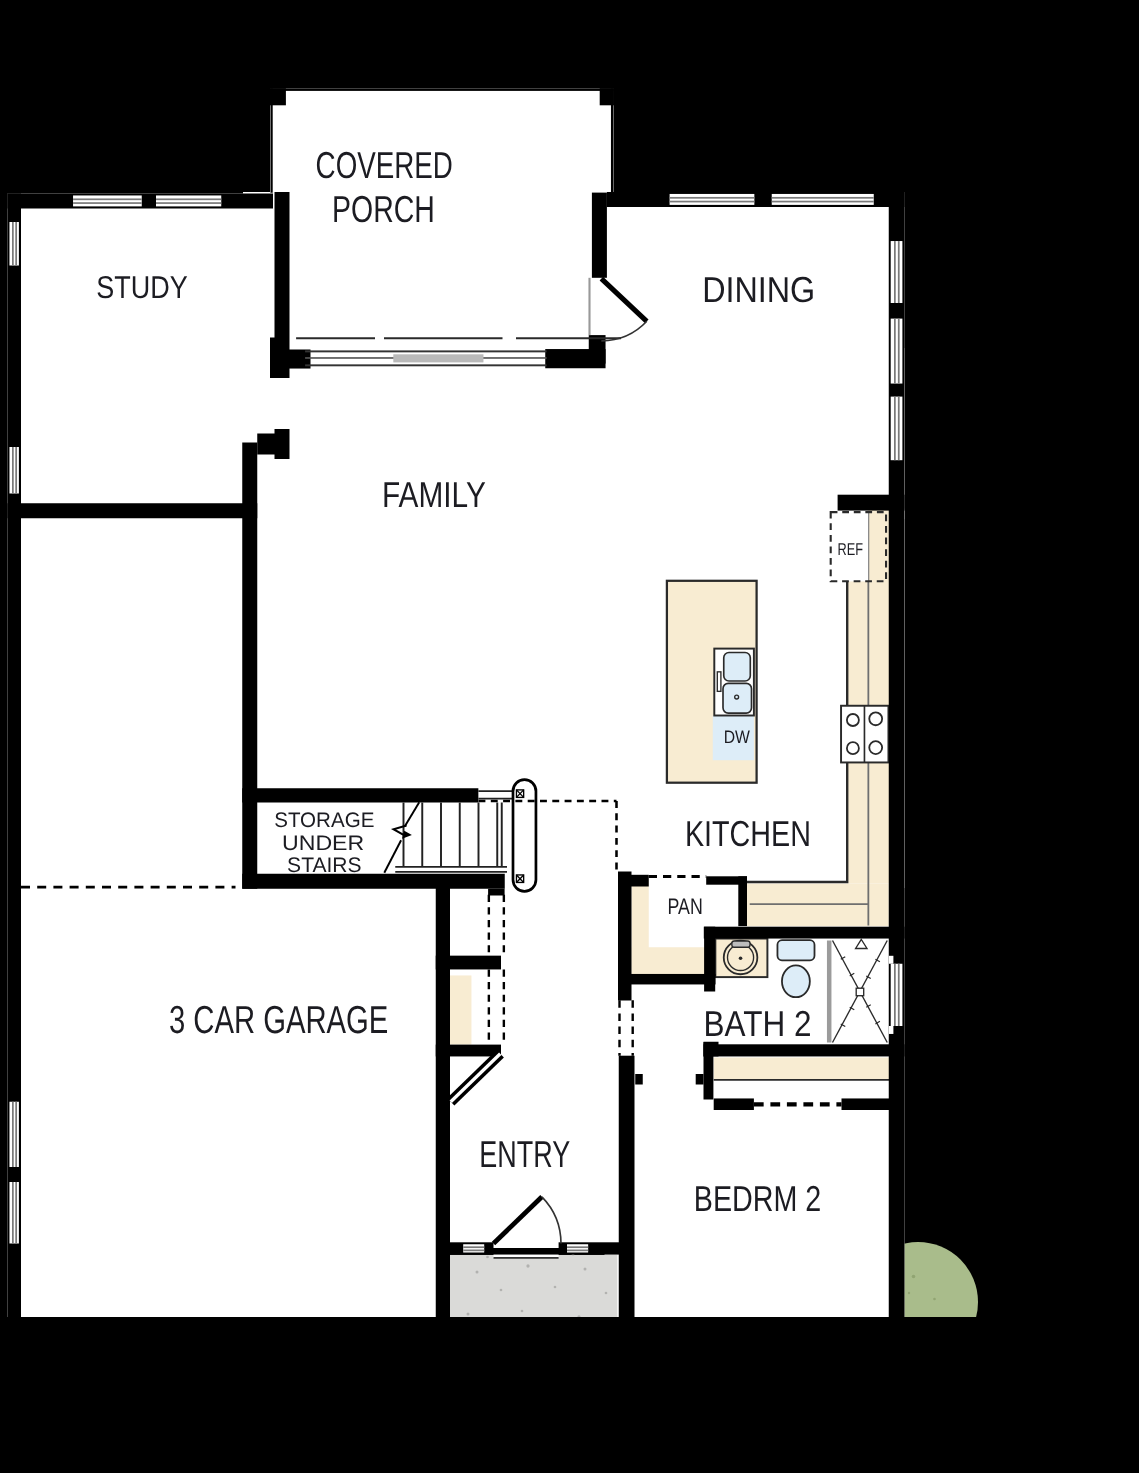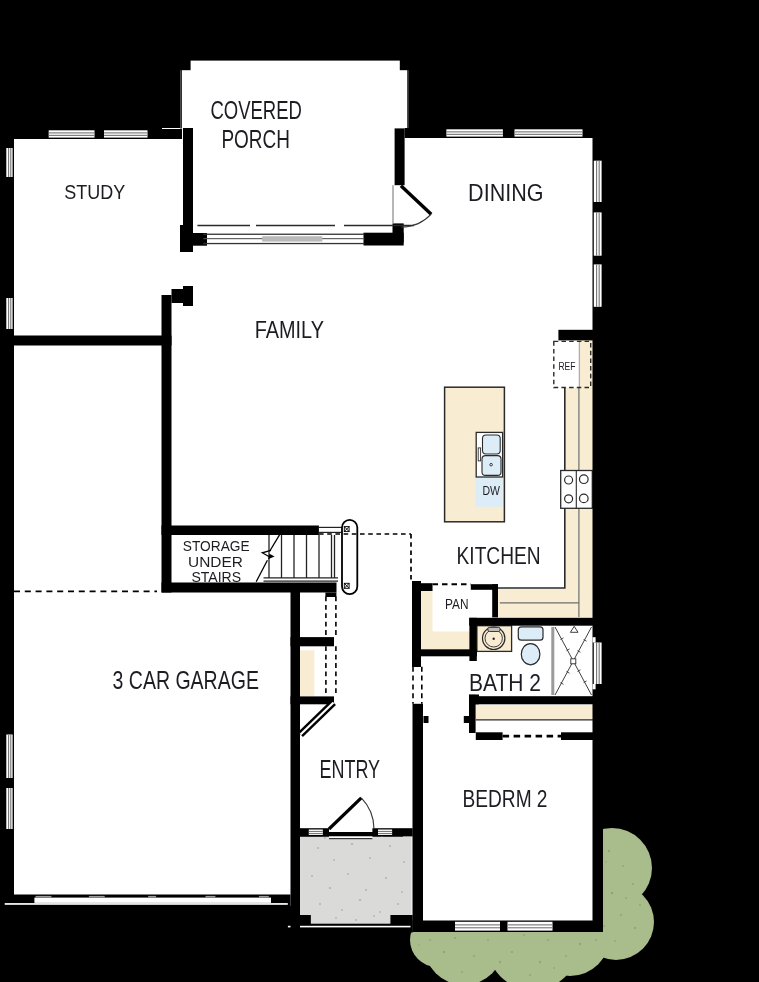--- a/index.html
+++ b/index.html
@@ -1,16 +1,16 @@
 <!DOCTYPE html>
 <html><head>
 <meta charset="utf-8">
 <style>
   html,body{margin:0;padding:0;background:#000;}
-  .wrap{width:759px;height:982px;position:relative;overflow:hidden;background:#000;}
+  .wrap{width:759px;height:878px;position:relative;overflow:hidden;background:#000;}
   svg{display:block;}
   text{font-family:"Liberation Sans",sans-serif;fill:#1c1c22;}
 </style>
 </head>
 <body>
 <div class="wrap">
 <svg width="759" height="982" viewBox="0 0 759 982">
 
 <rect x="0" y="0" width="759" height="982" fill="#000"></rect>
 

